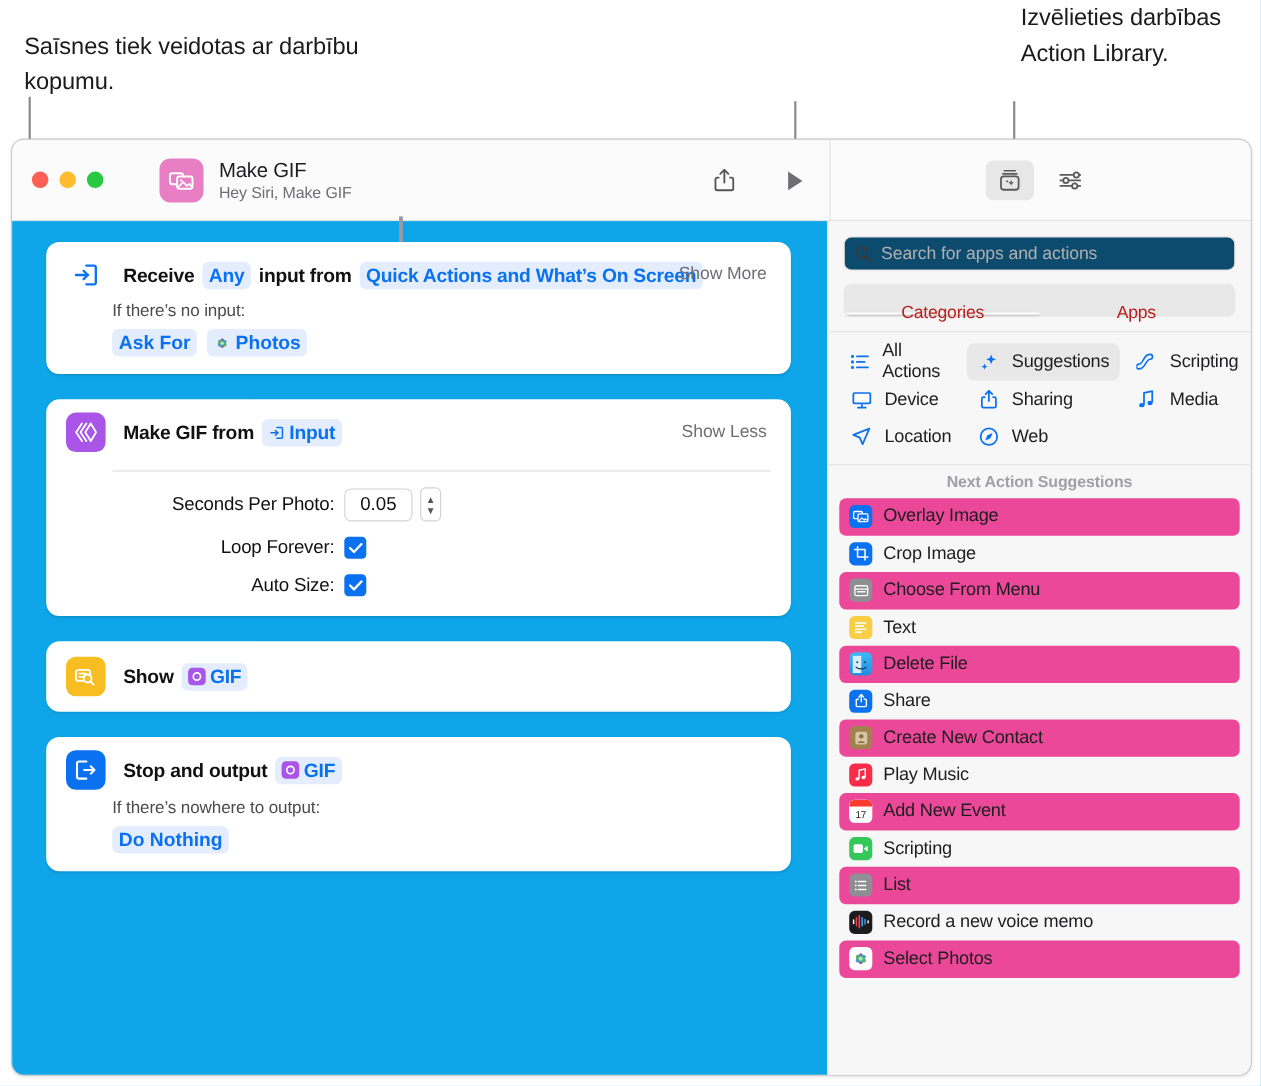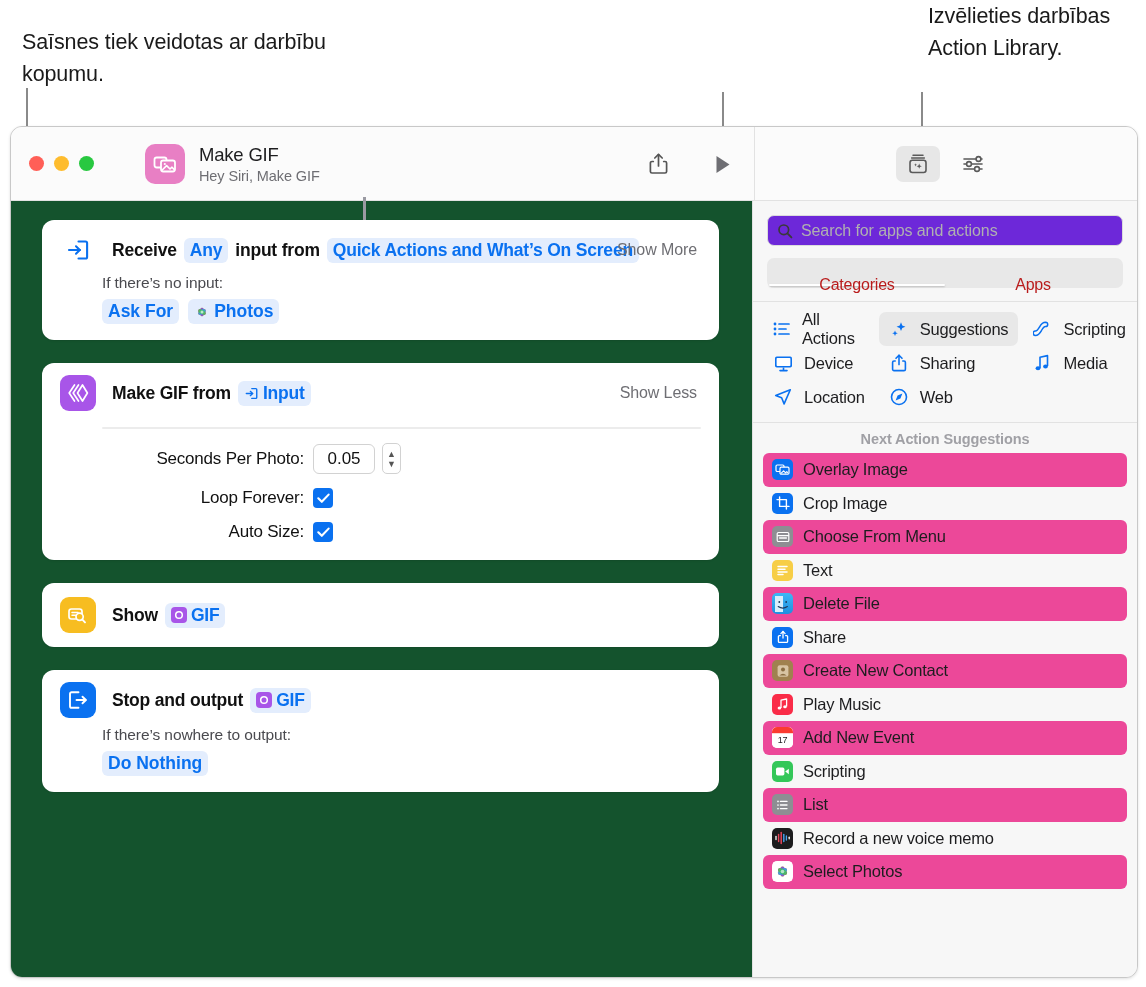--- a/index.html
+++ b/index.html
@@ -71,21 +71,21 @@
     position: absolute; left: 743px; top: 0; width: 1px; height: 74px; background: #e2e2e2;
   }
 
   
   #body-split { position: relative; height: 777px; display: flex; }
 
   
   #editor {
     position: relative;
     width: 743px;
-    background: #14532d;
+    background: #0ea5e9;
     padding: 0;
   }
   #cards { position: absolute; left: 31px; top: 19px; width: 677px; }
 
   .card {
     position: relative;
     background: #ffffff;
     border-radius: 12px;
     box-shadow: 0 1px 2px rgba(0,0,0,0.10);
     margin-bottom: 23px;
@@ -139,21 +139,21 @@
   #card-stop-tokens { padding: 7px 18px 16px 60px; }
   .gif-sq { width: 16px; height: 16px; border-radius: 4px; background:#a855e8;
             display:flex; align-items:center; justify-content:center;
             font-size: 8px; color:#fff; font-weight: bold; }
 
   
   #sidebar { width: 385px; background: #f7f7f7; border-left: 1px solid #e2e2e2;
              position: relative; }
   #search-wrap { padding: 14px 14px 0 14px; }
   #search-box {
-    height: 31px; background: #6d28d9; border: 1px solid #dcdcdc; border-radius: 7px;
+    height: 31px; background: #0c4a6e; border: 1px solid #dcdcdc; border-radius: 7px;
     display: flex; align-items: center; padding: 0 9px; gap: 8px;
   }
   #search-placeholder { font-size: 16px; color: #b0b0b0; letter-spacing: -0.1px; }
 
   #segmented {
     margin: 12px 14px 0 14px; height: 30px; background: #e8e8e8; border-radius: 7px;
     display: flex; padding: 2px;
   }
   .seg {
     flex: 1; display:flex; align-items:center; justify-content:center;

